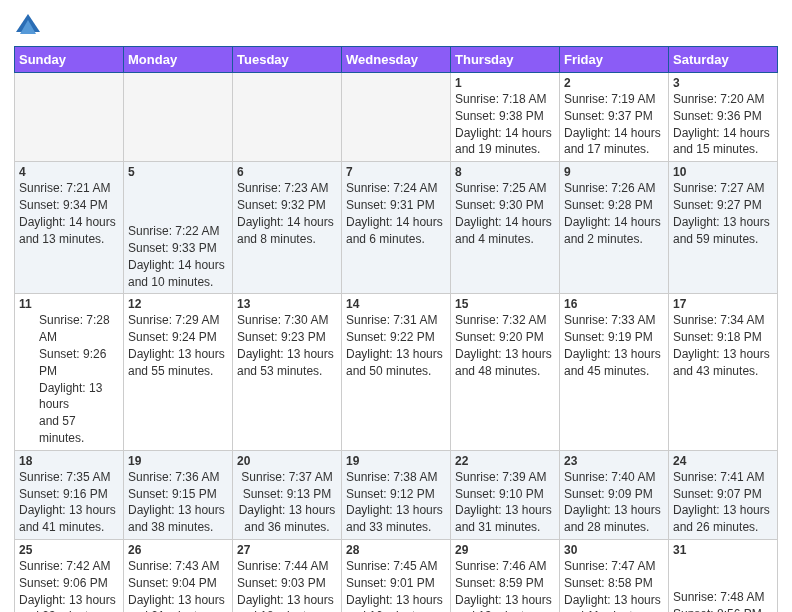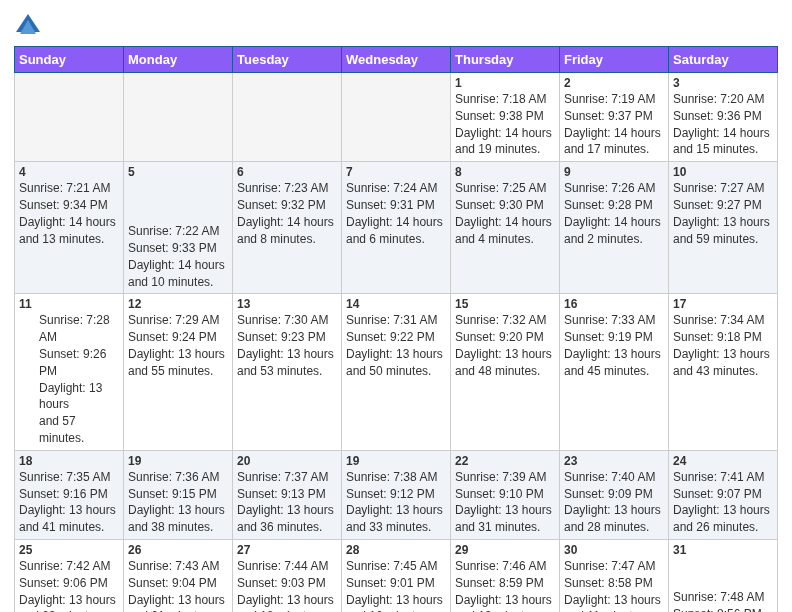--- a/index.html
+++ b/index.html
@@ -276,21 +276,21 @@
           </td>
           <td>
             <span class="day-number">19</span>
             <div class="day-info" style="white-space: pre-line;">Sunrise: 7:36 AM
 Sunset: 9:15 PM
 Daylight: 13 hours
 and 38 minutes.</div>
           </td>
           <td>
             <span class="day-number">20</span>
-            <div class="day-info" style="white-space: pre-line;">Sunrise: 7:37 AM
+            <div class="day-info" style="white-space: pre-line; text-align: center;">Sunrise: 7:37 AM
 Sunset: 9:13 PM
 Daylight: 13 hours
 and 36 minutes.</div>
           </td>
           <td>
             <span class="day-number">19</span>
             <div class="day-info" style="white-space: pre-line;">Sunrise: 7:38 AM
 Sunset: 9:12 PM
 Daylight: 13 hours
 and 33 minutes.</div>

